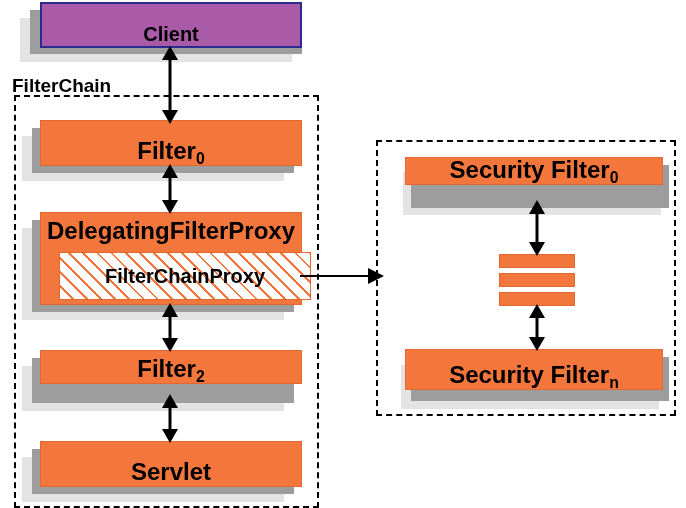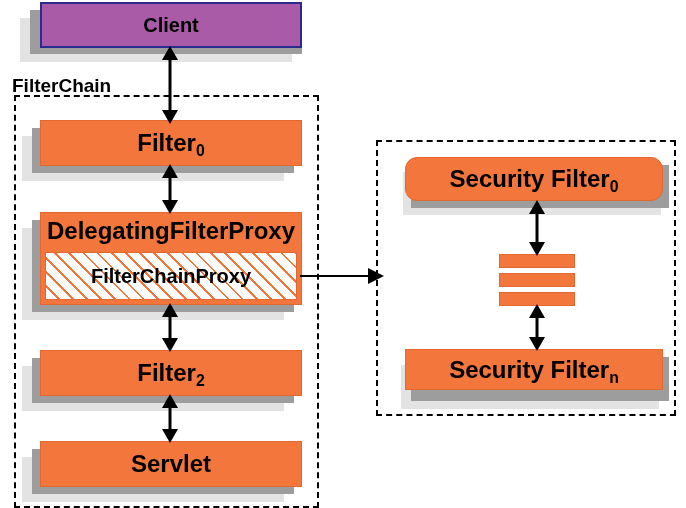--- a/index.html
+++ b/index.html
@@ -31,21 +31,21 @@
     color: #000000;
     white-space: nowrap;
     line-height: 1;
   }
 
   
   .node {
     position: absolute;
     box-sizing: border-box;
     display: flex;
-    align-items: center;
+    align-items: flex-end;
     justify-content: center;
     font-weight: bold;
     color: #000000;
     z-index: 4;
   }
   .node .node-label {
     display: inline-block;
     white-space: nowrap;
   }
   .node sub {
@@ -85,20 +85,21 @@
       #f3773c 8px, #f3773c 10px
     );
     border: 1px solid #e2682f;
     display: flex;
     align-items: center;
     justify-content: center;
     font-weight: bold;
     font-size: 20px;
     color: #000000;
     z-index: 6;
+    margin-left: 14px;
   }
 
   
   .minibar {
     position: absolute;
     background: #f3773c;
     border: 1px solid #e2682f;
     box-sizing: border-box;
     z-index: 4;
   }
@@ -155,31 +156,31 @@
     </span>
   </div>
 
   <div class="node node-orange" style="left:40px; top:212px; width:262px; height:93px; align-items:flex-start; justify-content:center;">
     <span class="node-label" style="margin-top:4px;">DelegatingFilterProxy</span>
   </div>
   <div class="hatch" style="left:45px; top:252px; width:252px; height:48px;">
     <span class="node-label">FilterChainProxy</span>
   </div>
 
-  <div class="node node-orange" style="left:40px; top:350px; width:262px; height:46px;">
+  <div class="node node-orange" style="left:40px; top:350px; width:262px; height:34px;">
     <span class="node-label">
       <span>Filter</span><sub>2</sub>
     </span>
   </div>
 
   <div class="node node-orange" style="left:40px; top:441px; width:262px; height:46px;">
     <span class="node-label">Servlet</span>
   </div>
 
-  <div class="node node-orange" style="left:405px; top:157px; width:258px; height:44px;border-radius:12px;">
+  <div class="node node-orange" style="left:405px; top:157px; width:258px; height:28px;">
     <span class="node-label">
       <span>Security Filter</span><sub>0</sub>
     </span>
   </div>
 
   <div class="minibar" style="left:499px; top:254px; width:76px; height:14px;"></div>
   <div class="minibar" style="left:499px; top:273px; width:76px; height:14px;"></div>
   <div class="minibar" style="left:499px; top:292px; width:76px; height:14px;"></div>
 
   <div class="node node-orange" style="left:405px; top:349px; width:258px; height:41px;">

